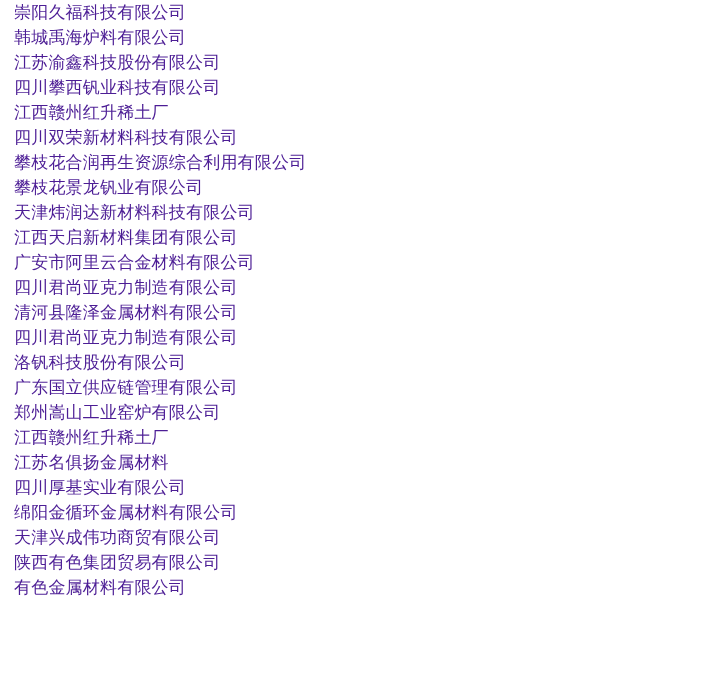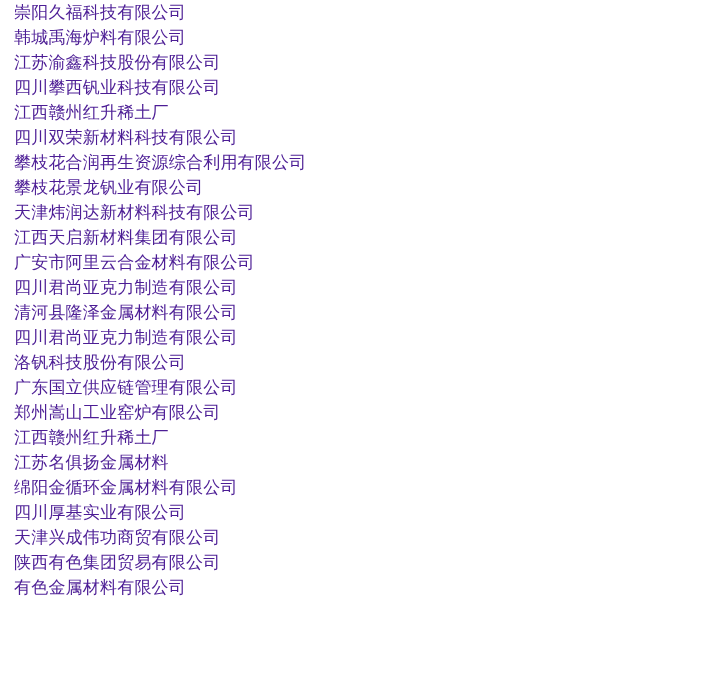--- a/index.html
+++ b/index.html
@@ -43,18 +43,18 @@
   <div class="row">江西天启新材料集团有限公司</div>
   <div class="row">广安市阿里云合金材料有限公司</div>
   <div class="row">四川君尚亚克力制造有限公司</div>
   <div class="row">清河县隆泽金属材料有限公司</div>
   <div class="row">四川君尚亚克力制造有限公司</div>
   <div class="row">洛钒科技股份有限公司</div>
   <div class="row">广东国立供应链管理有限公司</div>
   <div class="row">郑州嵩山工业窑炉有限公司</div>
   <div class="row">江西赣州红升稀土厂</div>
   <div class="row">江苏名俱扬金属材料</div>
+  <div class="row">四川厚基实业有限公司</div>
   <div class="row">绵阳金循环金属材料有限公司</div>
-  <div class="row">四川厚基实业有限公司</div>
   <div class="row">天津兴成伟功商贸有限公司</div>
   <div class="row">陕西有色集团贸易有限公司</div>
   <div class="row">有色金属材料有限公司</div>
 </div>
 
 </body></html>

